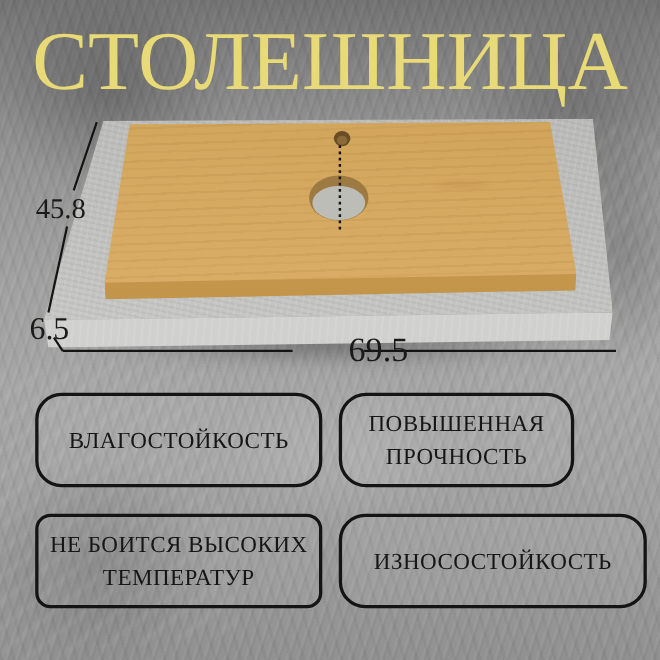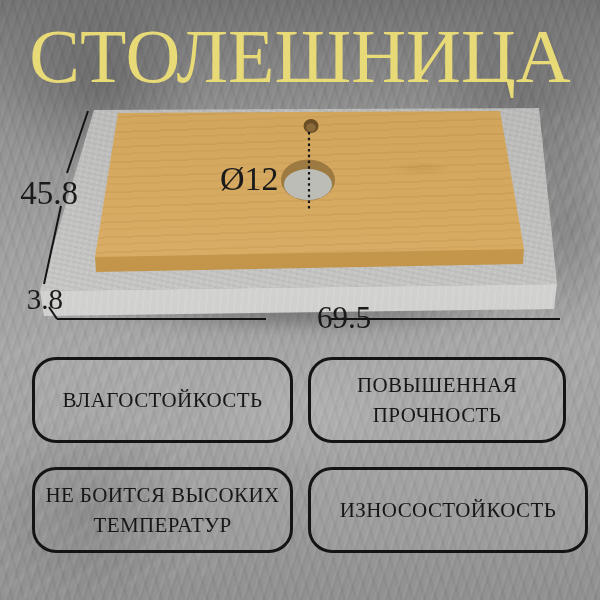--- a/index.html
+++ b/index.html
@@ -81,38 +81,38 @@
       linear-gradient(184deg, #cc9f54 0%, #d7aa62 35%, #dfb46e 70%, #e6bd7b 100%);
   }
 
   svg.overlay { position: absolute; left: 0; top: 0; pointer-events: none; }
 
   .dim-label {
     position: absolute; color: #1a1a1a; line-height: 1; white-space: nowrap;
   }
   .lbl-small-hole { left: 240px; top: 113px; width: 62px; font-size: 25px; text-align: right; }
   .lbl-large-hole { left: 220px; top: 162px; width: 58px; font-size: 34px; text-align: right; }
-  .lbl-depth     { left: 16px;  top: 177px; width: 62px; font-size: 33px; text-align: right; font-family: Liberation Serif, serif; }
+  .lbl-depth     { left: 16px;  top: 177px; width: 62px; font-size: 26px; text-align: right; font-family: Liberation Serif, serif; }
   .lbl-thickness { left: 16px;  top: 285px; width: 47px; font-size: 29px; text-align: right; }
   .lbl-width     { left: 266px; top: 302px; width: 66px; font-size: 31px; text-align: center; margin-left: 45px; }
 
   .badge {
     position: absolute;
     border: 3px solid #141414;
     border-radius: 24px;
     background: rgba(255,255,255,0.05);
     display: flex; align-items: center; justify-content: center;
     text-align: center;
     color: #161616;
     font-size: 21px; line-height: 1.45; letter-spacing: 0.4px;
     padding: 4px 8px; box-sizing: border-box;
   }
   .badge-1 { left: 32px;  top: 357px; width: 261px; height: 86px; }
-  .badge-2 { left: 308px; top: 357px; width: 258px; height: 86px; }
-  .badge-3 { left: 32px;  top: 467px; width: 261px; height: 86px; }
+  .badge-2 { left: 308px; top: 357px; width: 214px; height: 86px; border-radius: 25px; }
+  .badge-3 { left: 32px;  top: 467px; width: 261px; height: 86px; border-radius: 14px; }
   .badge-4 { left: 308px; top: 467px; width: 280px; height: 86px; }
   .badge span { display: inline-block; max-width: 240px; }
 </style>
 </head>
 <body>
 
 <div class="poster">
 
   <div class="patch patch-dark-tl"></div>
   <div class="patch patch-dark-tr"></div>
@@ -143,23 +143,22 @@
 
       <line x1="88" y1="111" x2="67" y2="173" stroke="#141414" stroke-width="2"></line>
       <line x1="61" y1="206" x2="44" y2="284" stroke="#141414" stroke-width="2"></line>
 
       <line x1="49" y1="307" x2="57" y2="319" stroke="#141414" stroke-width="2"></line>
 
       <line x1="57" y1="319" x2="266" y2="319" stroke="#141414" stroke-width="2"></line>
       <line x1="331" y1="319" x2="560" y2="319" stroke="#141414" stroke-width="2"></line>
     </svg>
 
-    <div class="dim-label lbl-large-hole">Ø12</div>
     <div class="dim-label lbl-depth">45.8</div>
-    <div class="dim-label lbl-thickness">3.8</div>
+    <div class="dim-label lbl-thickness">6.5</div>
     <div class="dim-label lbl-width">69.5</div>
   </div>
 
   <div class="badge badge-1">
     <span>ВЛАГОСТОЙКОСТЬ</span>
   </div>
   <div class="badge badge-2">
     <span>ПОВЫШЕННАЯ ПРОЧНОСТЬ</span>
   </div>
   <div class="badge badge-3">

